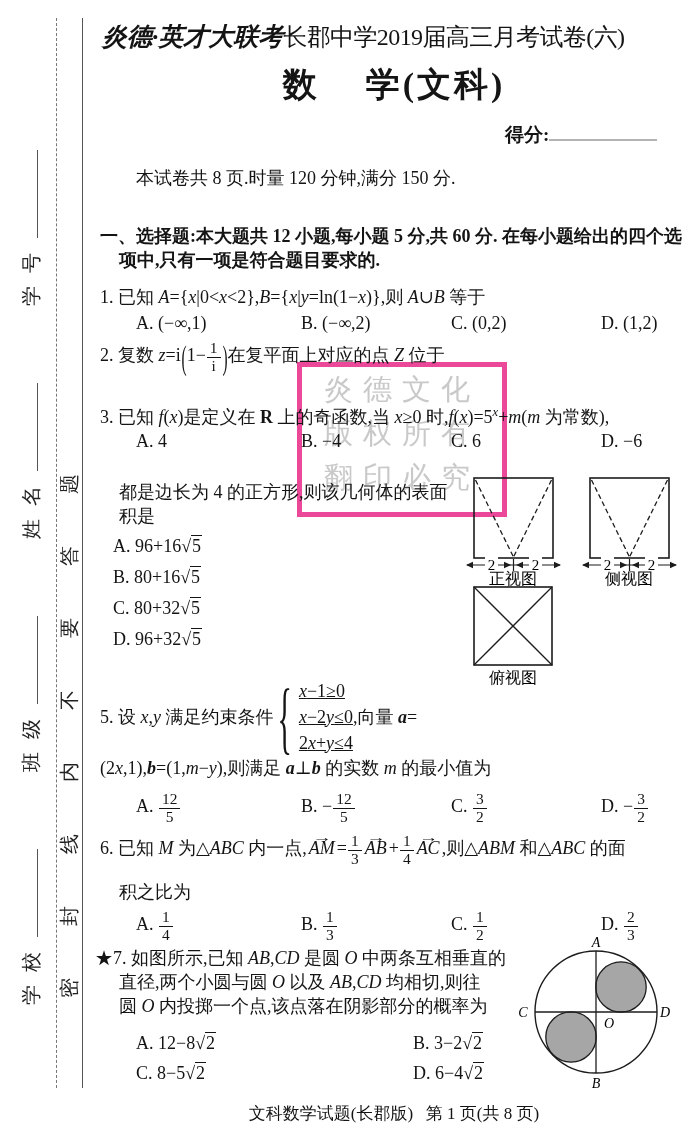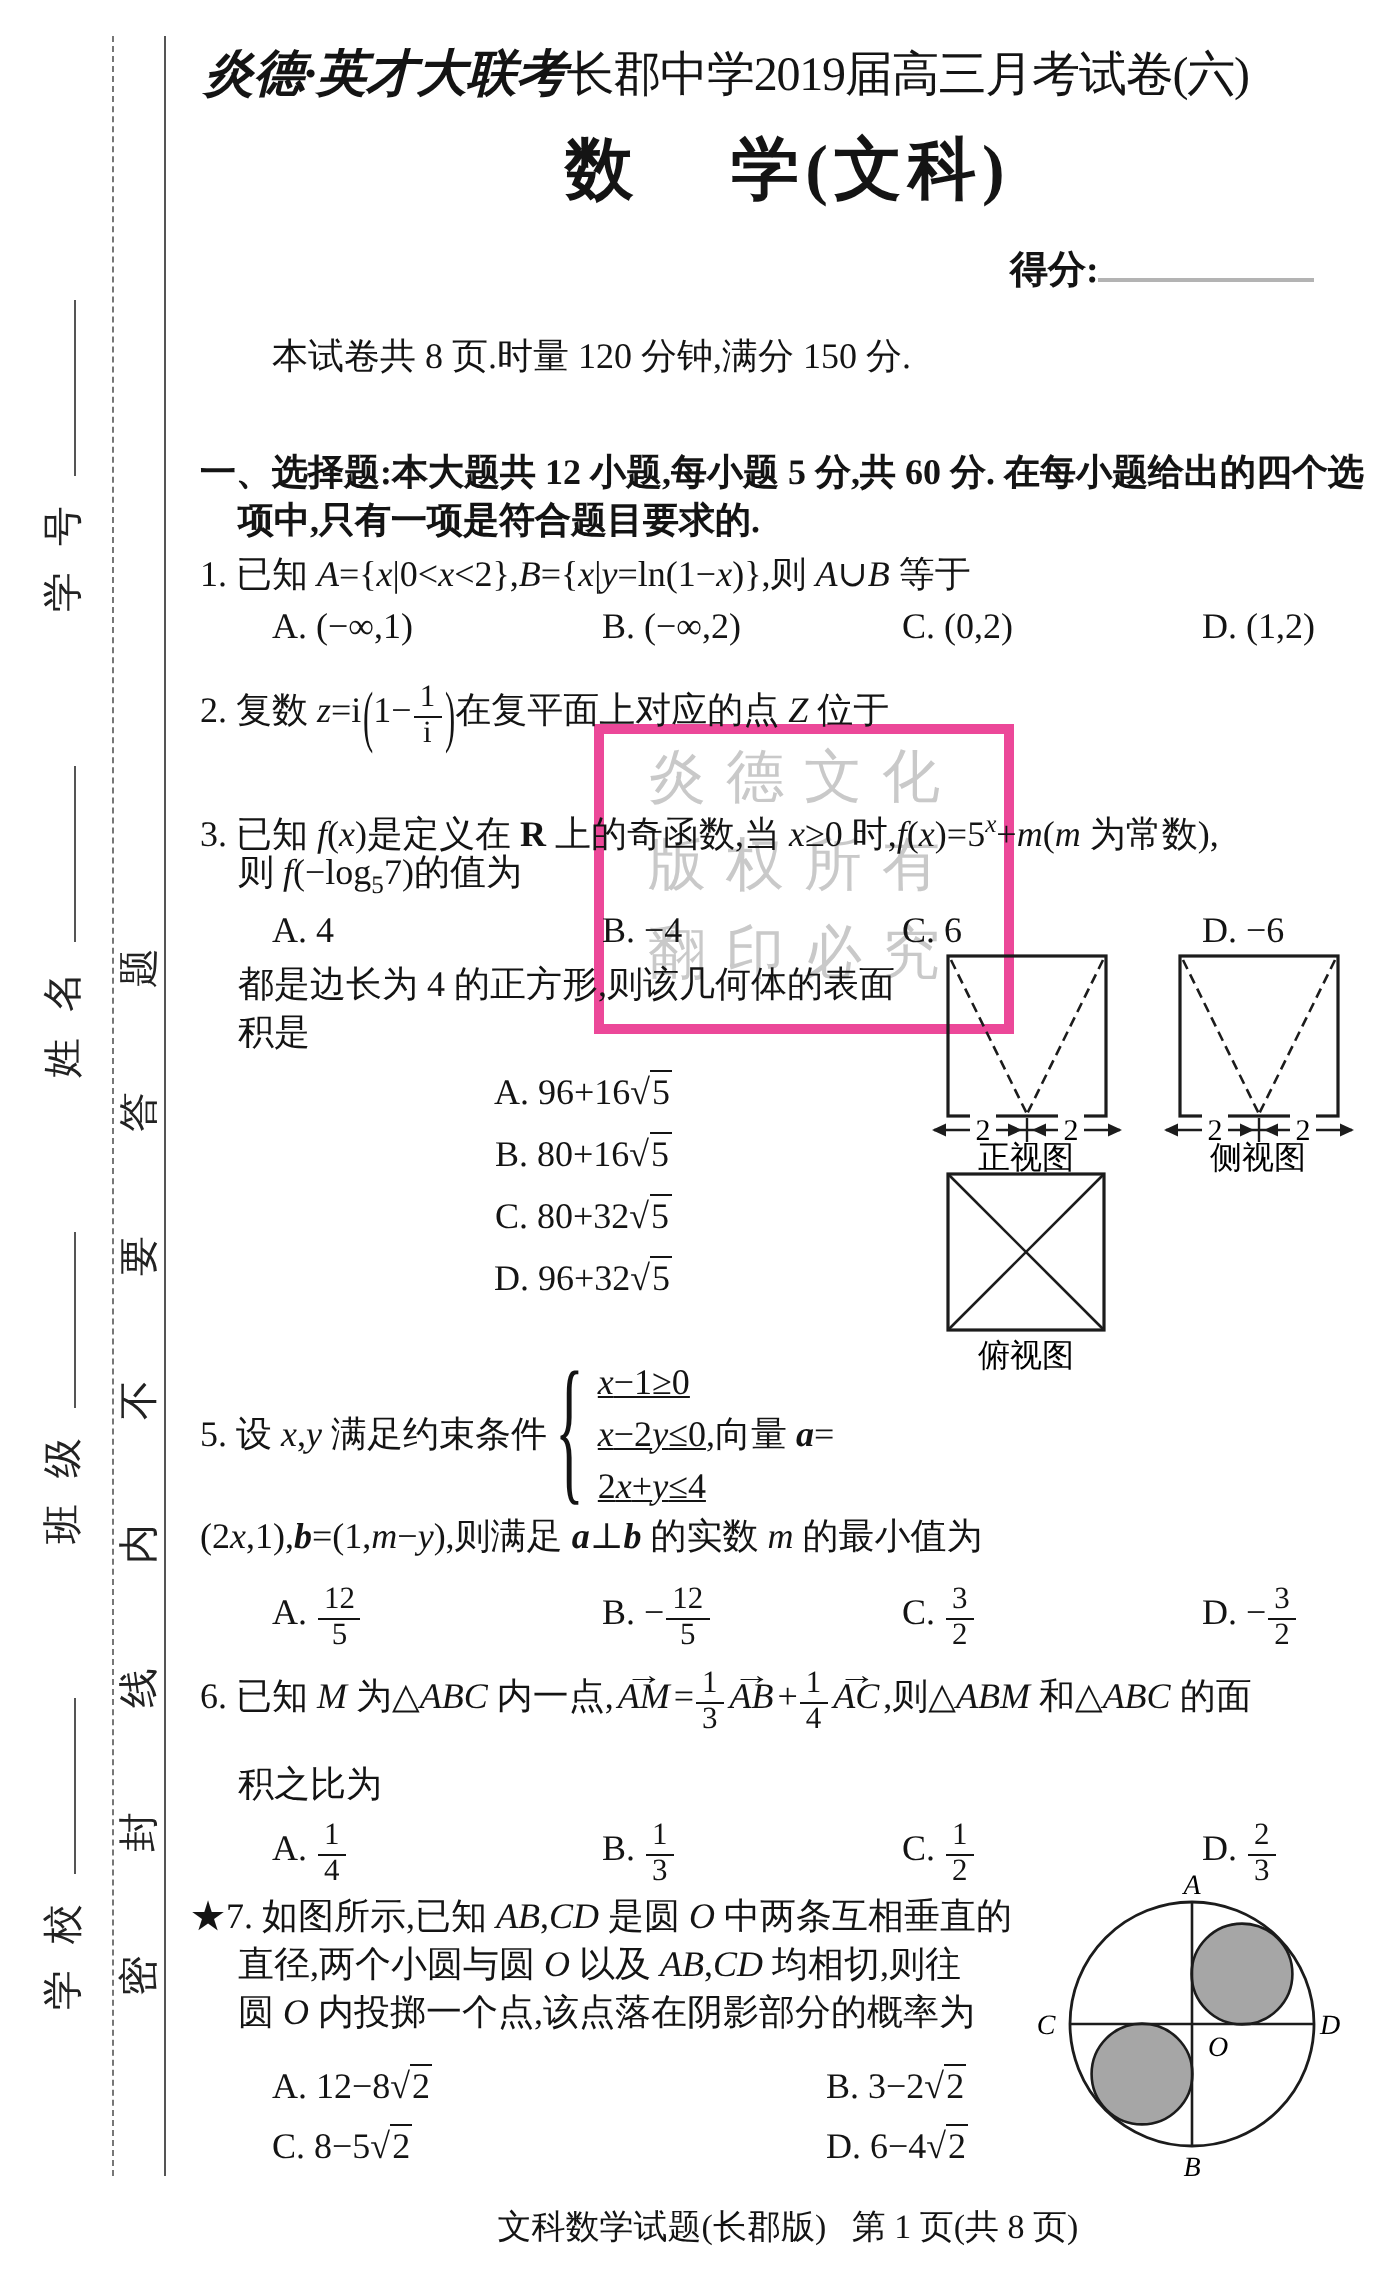--- a/index.html
+++ b/index.html
@@ -40,21 +40,21 @@
   .scoreline{display:inline-block;width:108px;border-bottom:2.5px solid #b3b3b3;height:14px;}
   .intro{position:absolute;top:166px;left:36px;font-size:18px;}
   .sec{position:absolute;top:224px;left:0;font-weight:bold;font-size:18px;line-height:24px;}
   .q{font-size:18px;}
   .q .line,.q .lineT,.q .line40{font-size:18px;}
   .l24{height:24px;line-height:24px;white-space:nowrap;}
   .orow{position:relative;height:26px;line-height:26px;}
   .orowT{position:relative;height:40px;line-height:40px;}
   .op{position:absolute;top:0;white-space:nowrap;margin-left:23px;}
   .c1{left:13px}.c2{left:178px}.c3{left:328px}.c4{left:478px}.q7b{left:290px}
-  .opstack{height:26px;line-height:26px;margin-top:5px;white-space:nowrap;padding-left:13px;text-align:center;}
+  .opstack{height:26px;line-height:26px;margin-top:5px;white-space:nowrap;padding-left:13px;}
   
   i{font-family:"Liberation Serif",serif;}
   sup{font-size:0.7em;}
   sub{font-size:0.7em;}
   .frac{display:inline-block;text-align:center;vertical-align:-0.62em;line-height:1.06;
         font-size:0.86em;margin:0 1px;}
   .fn{display:block;padding:0 3px;border-bottom:1px solid #141414;}
   .fd{display:block;padding:0 3px;}
   .sqrt{white-space:nowrap;}
   .ov{border-top:1.3px solid #141414;padding:0 1px;}
@@ -100,37 +100,36 @@
     <div class="score">
       <span>得分:</span><span class="scoreline"></span>
     </div>
     <div class="intro">本试卷共 8 页.时量 120 分钟,满分 150 分.</div>
 
     <div class="sec">
       <div>一、选择题:本大题共 12 小题,每小题 5 分,共 60 分. 在每小题给出的四个选</div>
       <div class="ind">项中,只有一项是符合题目要求的.</div>
     </div>
 
-    <div class="blk q" style="top:274px">
+    <div class="blk q" style="top:284px">
       <div class="line">1. 已知 <i>A</i>={<i>x</i>|0&lt;<i>x</i>&lt;2},<i>B</i>={<i>x</i>|<i>y</i>=ln(1−<i>x</i>)},则 <i>A</i>∪<i>B</i> 等于</div>
       <div class="orow">
         <span class="op c1">A. (−∞,1)</span>
         <span class="op c2">B. (−∞,2)</span>
         <span class="op c3">C. (0,2)</span>
         <span class="op c4">D. (1,2)</span>
       </div>
     </div>
 
     <div class="blk q" style="top:332px">
       <div class="lineT">2. 复数 <i>z</i>=i<span class="bp">(</span>1−<span class="frac"><span class="fn">1</span><span class="fd">i</span></span><span class="bp">)</span>在复平面上对应的点 <i>Z</i> 位于</div>
     </div>
 
     <div class="blk q" style="top:400px">
       <div class="l24">3. 已知 <i>f</i>(<i>x</i>)是定义在 <b>R</b> 上的奇函数,当 <i>x</i>≥0 时,<i>f</i>(<i>x</i>)=5<sup><i>x</i></sup>+<i>m</i>(<i>m</i> 为常数),</div>
-      <div class="l24 ind">则 <i>f</i>(−log<sub>5</sub>7)的值为</div>
       <div class="orow" style="margin-top:4px">
         <span class="op c1">A. 4</span>
         <span class="op c2">B. −4</span>
         <span class="op c3">C. 6</span>
         <span class="op c4">D. −6</span>
       </div>
     </div>
 
     <div class="blk q" style="top:480px;width:370px">
       <div class="l24 ind">都是边长为 4 的正方形,则该几何体的表面</div>

